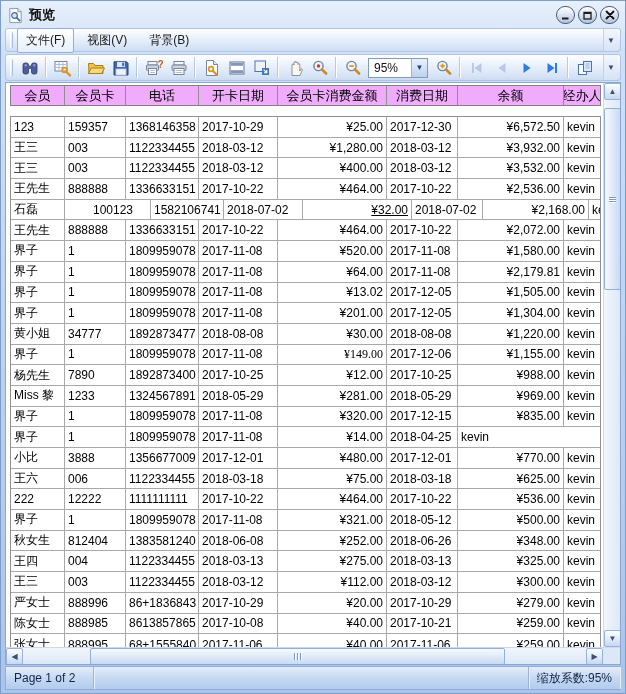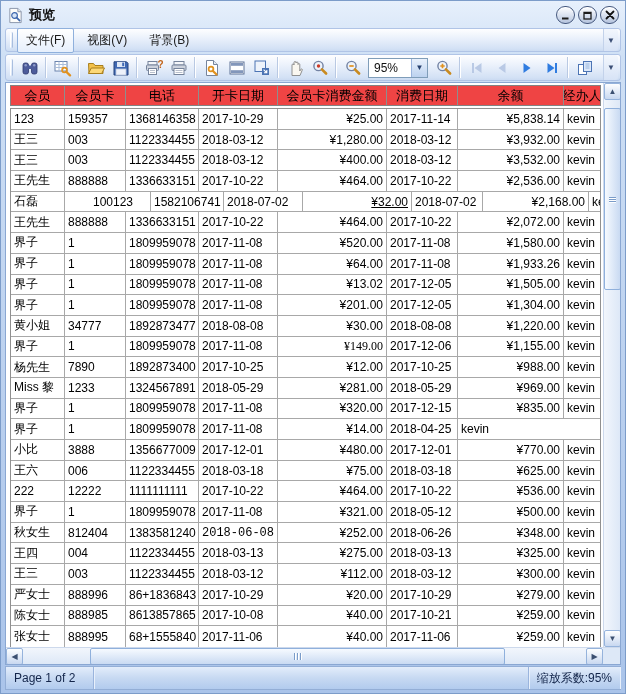--- a/index.html
+++ b/index.html
@@ -47,21 +47,21 @@
   .zoom-combo{display:flex;align-items:center;height:20px;border:1px solid #7f9db9;background:#fff;margin:0 3px;}
   .zoom-value{width:42px;font-size:12px;color:#111;padding-left:5px;}
   .combo-btn{
     width:16px;height:18px;margin:0;display:flex;align-items:center;justify-content:center;
     background:linear-gradient(180deg,#e9f1fc,#bcd2ef);border-left:1px solid #9ab4dd;color:#27406e;font-size:8px;
   }
   
   .client{flex:1;min-height:0;border:1px solid #8aa7d2;background:#fff;display:flex;flex-direction:column;overflow:hidden;}
   .viewport{flex:1;min-height:0;position:relative;overflow:hidden;background:#fff;}
   .report{position:absolute;left:4px;top:2px;width:591px;}
-  .thead{display:flex;border:1px solid #838383;background:#ef4444;margin-bottom:2px;justify-content:space-between;}
+  .thead{display:flex;border:1px solid #838383;background:#f0abfc;margin-bottom:10px;justify-content:space-between;}
   .th{
     height:19px;font-size:13px;color:#000;display:flex;align-items:center;justify-content:center;
     border-right:1px solid #8e8e8e;overflow:hidden;white-space:nowrap;flex:none;
   }
   .th:last-child{border-right:none;flex:1;}
   .tbody{border:1px solid #909090;border-top:1px solid #909090;}
   .tr{display:flex;height:20.7px;border-bottom:1px solid #a8a8a8;background:#fff;}
   .tr:last-child{border-bottom:none;}
   .td{
     font-size:12px;color:#000;display:flex;align-items:center;padding:0 3px;
@@ -348,22 +348,22 @@
             <div class="th" style="width: 106px;">余额</div>
             <div class="th">经办人</div>
           </div>
         <div class="tbody" id="tbody">
             <div class="tr">
               <div class="td" style="width: 54px;">123</div>
               <div class="td" style="width: 61px;">159357</div>
               <div class="td" style="width: 73px;">1368146358</div>
               <div class="td" style="width: 79px;">2017-10-29</div>
               <div class="td right" style="width: 109px;">¥25.00</div>
-              <div class="td" style="width: 71px;">2017-11-14</div>
-              <div class="td right" style="width: 106px;">¥5,838.14</div>
+              <div class="td" style="width: 71px;">2017-12-30</div>
+              <div class="td right" style="width: 106px;">¥6,572.50</div>
               <div class="td">kevin</div>
             </div>
             <div class="tr">
               <div class="td" style="width: 54px;">王三</div>
               <div class="td" style="width: 61px;">003</div>
               <div class="td" style="width: 73px;">1122334455</div>
               <div class="td" style="width: 79px;">2018-03-12</div>
               <div class="td right" style="width: 109px;">¥1,280.00</div>
               <div class="td" style="width: 71px;">2018-03-12</div>
               <div class="td right" style="width: 106px;">¥3,932.00</div>
@@ -419,21 +419,21 @@
               <div class="td right" style="width: 106px;">¥1,580.00</div>
               <div class="td">kevin</div>
             </div>
             <div class="tr">
               <div class="td" style="width: 54px;">界子</div>
               <div class="td" style="width: 61px;">1</div>
               <div class="td" style="width: 73px;">1809959078</div>
               <div class="td" style="width: 79px;">2017-11-08</div>
               <div class="td right" style="width: 109px; text-align: center;">¥64.00</div>
               <div class="td" style="width: 71px;">2017-11-08</div>
-              <div class="td right" style="width: 106px;">¥1,933.26</div>
+              <div class="td right" style="width: 106px;">¥2,179.81</div>
               <div class="td">kevin</div>
             </div>
             <div class="tr">
               <div class="td" style="width: 54px;">界子</div>
               <div class="td" style="width: 61px;">1</div>
               <div class="td" style="width: 73px;">1809959078</div>
               <div class="td" style="width: 79px;">2017-11-08</div>
               <div class="td right" style="width: 109px;">¥13.02</div>
               <div class="td" style="width: 71px;">2017-12-05</div>
               <div class="td right" style="width: 106px;">¥1,505.00</div>
@@ -545,21 +545,21 @@
               <div class="td" style="width: 79px;">2017-11-08</div>
               <div class="td right" style="width: 109px;">¥321.00</div>
               <div class="td" style="width: 71px;">2018-05-12</div>
               <div class="td right" style="width: 106px;">¥500.00</div>
               <div class="td">kevin</div>
             </div>
             <div class="tr">
               <div class="td" style="width: 54px;">秋女生</div>
               <div class="td" style="width: 61px;">812404</div>
               <div class="td" style="width: 73px;">1383581240</div>
-              <div class="td" style="width: 79px; font-family: Liberation Mono, monospace;">2018-06-08</div>
+              <div class="td" style="width: 79px;">2018-06-08</div>
               <div class="td right" style="width: 109px;">¥252.00</div>
               <div class="td" style="width: 71px;">2018-06-26</div>
               <div class="td right" style="width: 106px;">¥348.00</div>
               <div class="td">kevin</div>
             </div>
             <div class="tr">
               <div class="td" style="width: 54px;">王四</div>
               <div class="td" style="width: 61px;">004</div>
               <div class="td" style="width: 73px;">1122334455</div>
               <div class="td" style="width: 79px;">2018-03-13</div>

